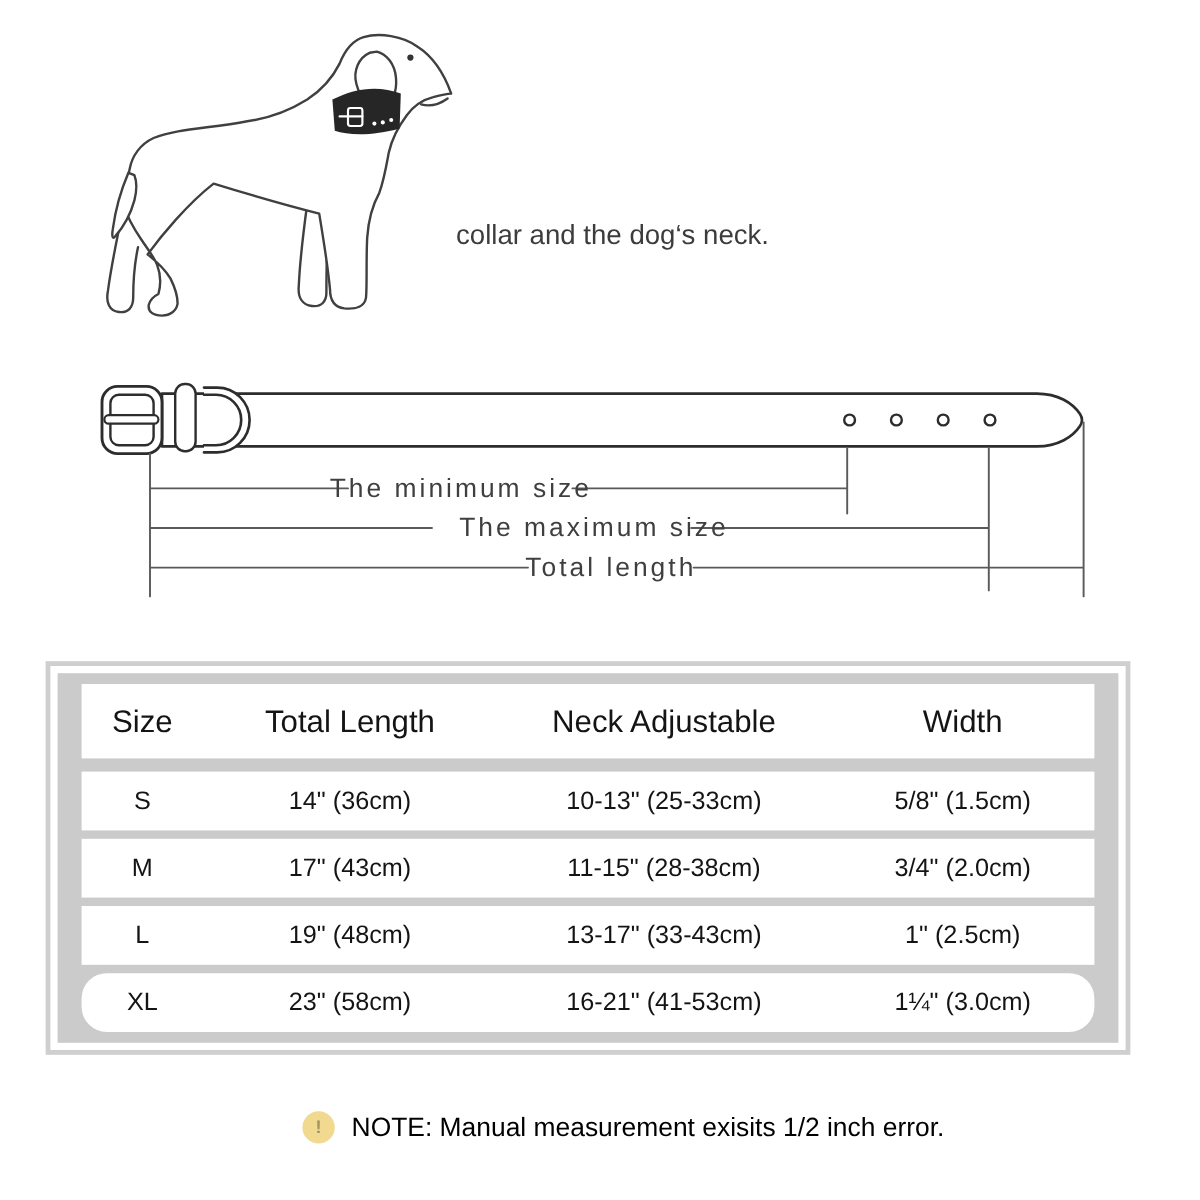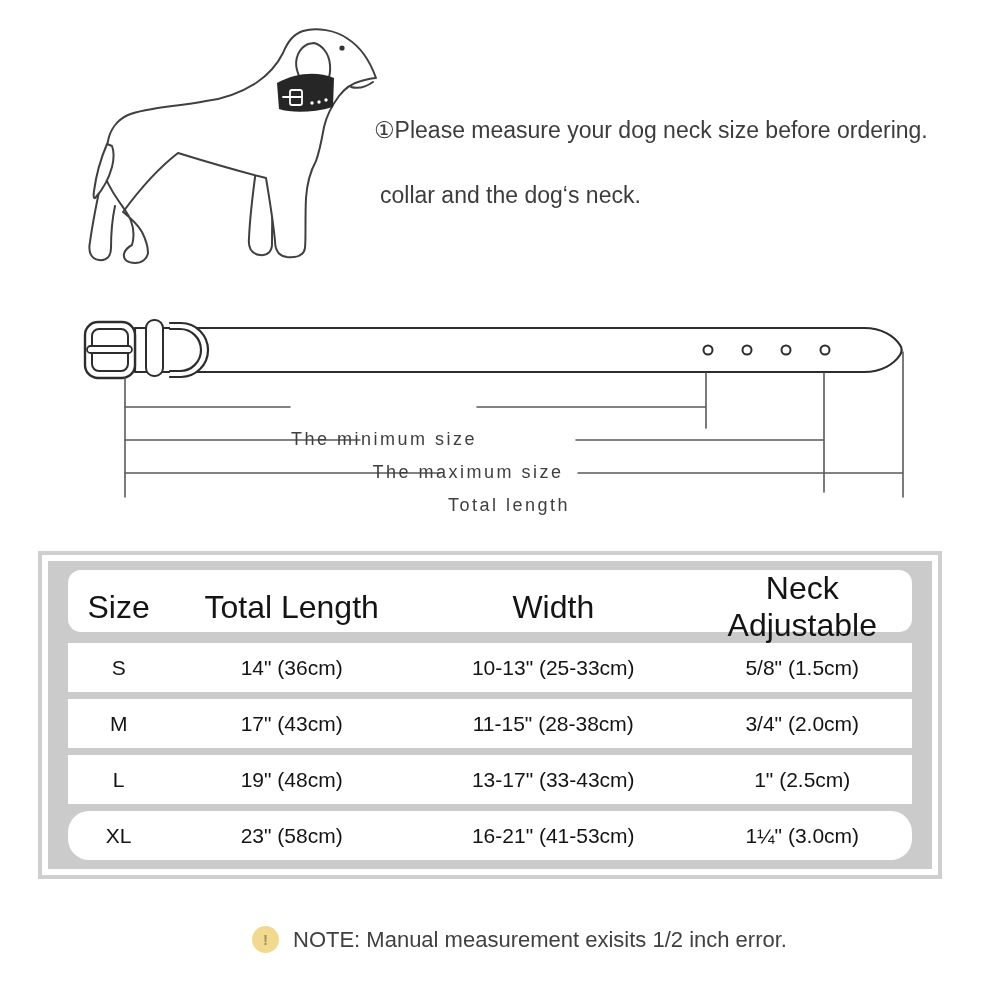--- a/index.html
+++ b/index.html
@@ -2,38 +2,38 @@
 <html><head>
 <meta charset="utf-8">
 <style>
   html,body{margin:0;padding:0;background:#fff;}
   #page{position:relative;width:1000px;height:1000px;background:#fff;overflow:hidden;
         font-family:"Liberation Sans","DejaVu Sans",sans-serif;color:#3a3a3a;}
   svg{position:absolute;}
   
   .instr{position:absolute;left:374px;font-size:23px;color:#3c3c3c;white-space:nowrap;}
   
-  .dim-label{position:absolute;transform:translate(-50%,-50%);font-size:18px;
-             letter-spacing:2.5px;color:#3f3f3f;white-space:nowrap;background:transparent;margin-top:32px;}
+  .dim-label{position:absolute;transform:translate(-50%,-50%);font-size:22px;
+             letter-spacing:2.5px;color:#3f3f3f;white-space:nowrap;background:transparent;}
   
   .table-wrap{position:absolute;left:38px;top:551px;width:904px;height:328px;
               box-sizing:border-box;border:4px solid #cfcfcf;background:#fff;padding:6px;}
   .table-panel{width:100%;height:100%;box-sizing:border-box;background:#cbcbcb;
                padding:9px 20px;display:flex;flex-direction:column;}
   .t-row{background:#fff;display:grid;grid-template-columns:12% 29% 33% 26%;
          align-items:center;text-align:center;color:#141414;}
-  .t-row.header{height:62px;margin-bottom:11px;font-size:32px;border-radius:13px;}
+  .t-row.header{height:62px;margin-bottom:11px;font-size:26px;}
   .t-row.data{height:49px;margin-bottom:7px;font-size:21px;}
   .t-row.data:last-child{margin-bottom:0;border-radius:21px;}
   
   .note{position:absolute;left:252px;top:926px;display:flex;align-items:center;}
   .note-icon{width:27px;height:27px;border-radius:50%;background:#f1da8f;color:#a2925d;
              font-size:15px;font-weight:bold;display:flex;align-items:center;
              justify-content:center;flex:0 0 auto;}
-  .note-text{margin-left:14px;font-size:22px;color:#404040;white-space:nowrap;}
+  .note-text{margin-left:14px;font-size:22px;color:#000000;white-space:nowrap;}
 </style>
 </head>
 <body>
 
 <div id="page">
 
   <svg style="left:58px;top:8px;" width="340" height="290" viewBox="58 8 340 290" fill="none" stroke="#404040" stroke-width="2" stroke-linecap="round" stroke-linejoin="round">
     <path d="M 256,170 C 253,192 250,216 249,238 C 248,248 252,254 260,255 C 268,256 272,251 272,244 C 272,230 272,208 274,188"></path>
     <path d="M 103,173 C 98,196 93,220 90,242 C 88,252 91,259 99,260 C 107,261 111,256 111,248 C 111,236 112,220 115,206"></path>
     <path fill="#fff" d="M 376,78 C 371,64 362,48 348,39 C 336,30 316,27 303,31 C 293,34 287,43 283,53
@@ -52,21 +52,20 @@
     <path fill="#262626" stroke="none" d="M 277,83 C 296,73 316,71 334,78 L 333,107 C 312,113 291,113 279,109 Z"></path>
     <rect x="290" y="90" width="12" height="15" rx="2" stroke="#fff" stroke-width="1.8"></rect>
     <path d="M 283,97 L 302,97" stroke="#fff" stroke-width="1.8"></path>
     <g fill="#fff" stroke="none">
       <circle cx="312" cy="103" r="1.7"></circle>
         <circle cx="319" cy="102" r="1.7"></circle>
         <circle cx="326" cy="100" r="1.7"></circle>
     </g>
   </svg>
 
-  <div class="instr" style="top:117px;">①Please measure your dog neck size before ordering.</div>
   <div class="instr" style="top:182px;left:380px;">collar and the dog‘s neck.</div>
 
   <svg style="left:0;top:300px;" width="1000" height="205" viewBox="0 300 1000 205" fill="none" stroke="#2d2d2d" stroke-width="2.2" stroke-linecap="round" stroke-linejoin="round">
     <path fill="#fff" d="M 135,328 L 864,328 C 882,328 894,336 900,345 C 902,348 902,352 900,355 C 894,364 882,372 864,372 L 135,372 Z"></path>
     <g fill="#fff" stroke-width="2">
       <circle cx="708" cy="350" r="4.5"></circle>
         <circle cx="747" cy="350" r="4.5"></circle>
       <circle cx="786" cy="350" r="4.5"></circle>
         <circle cx="825" cy="350" r="4.5"></circle>
     </g>
@@ -77,30 +76,30 @@
     <path d="M 170,329 L 180,329 A 21,21 0 0 1 180,371 L 170,371"></path>
     <rect x="146" y="320" width="17" height="56" rx="8" fill="#fff" stroke-width="2"></rect>
     <g stroke="#5a5a5a" stroke-width="1.6">
       <path d="M 125,378 V 497"></path>
       <path d="M 125,407 H 290 M 477,407 H 706 M 706,373 V 428"></path>
       <path d="M 125,440 H 360 M 576,440 H 824 M 824,373 V 492"></path>
       <path d="M 125,473 H 440 M 578,473 H 903 M 903,352 V 497"></path>
     </g>
   </svg>
   <div class="dim-label" style="left:384px;top:407px;">The minimum size</div>
-  <div class="dim-label" style="left:468px;top:440px;">The maximum size</div>
+  <div class="dim-label" style="left:495px;top:440px;">The maximum size</div>
   <div class="dim-label" style="left:509px;top:473px;">Total length</div>
 
   <div class="table-wrap">
     <div class="table-panel">
       <div class="t-row header">
         <div>Size</div>
         <div>Total Length</div>
+        <div>Neck Adjustable</div>
         <div>Width</div>
-        <div>Neck Adjustable</div>
       </div>
       <div class="t-row data">
         <div>S</div>
         <div>14" (36cm)</div>
         <div>10-13" (25-33cm)</div>
         <div>5/8" (1.5cm)</div>
       </div>
       <div class="t-row data">
         <div>M</div>
         <div>17" (43cm)</div>

